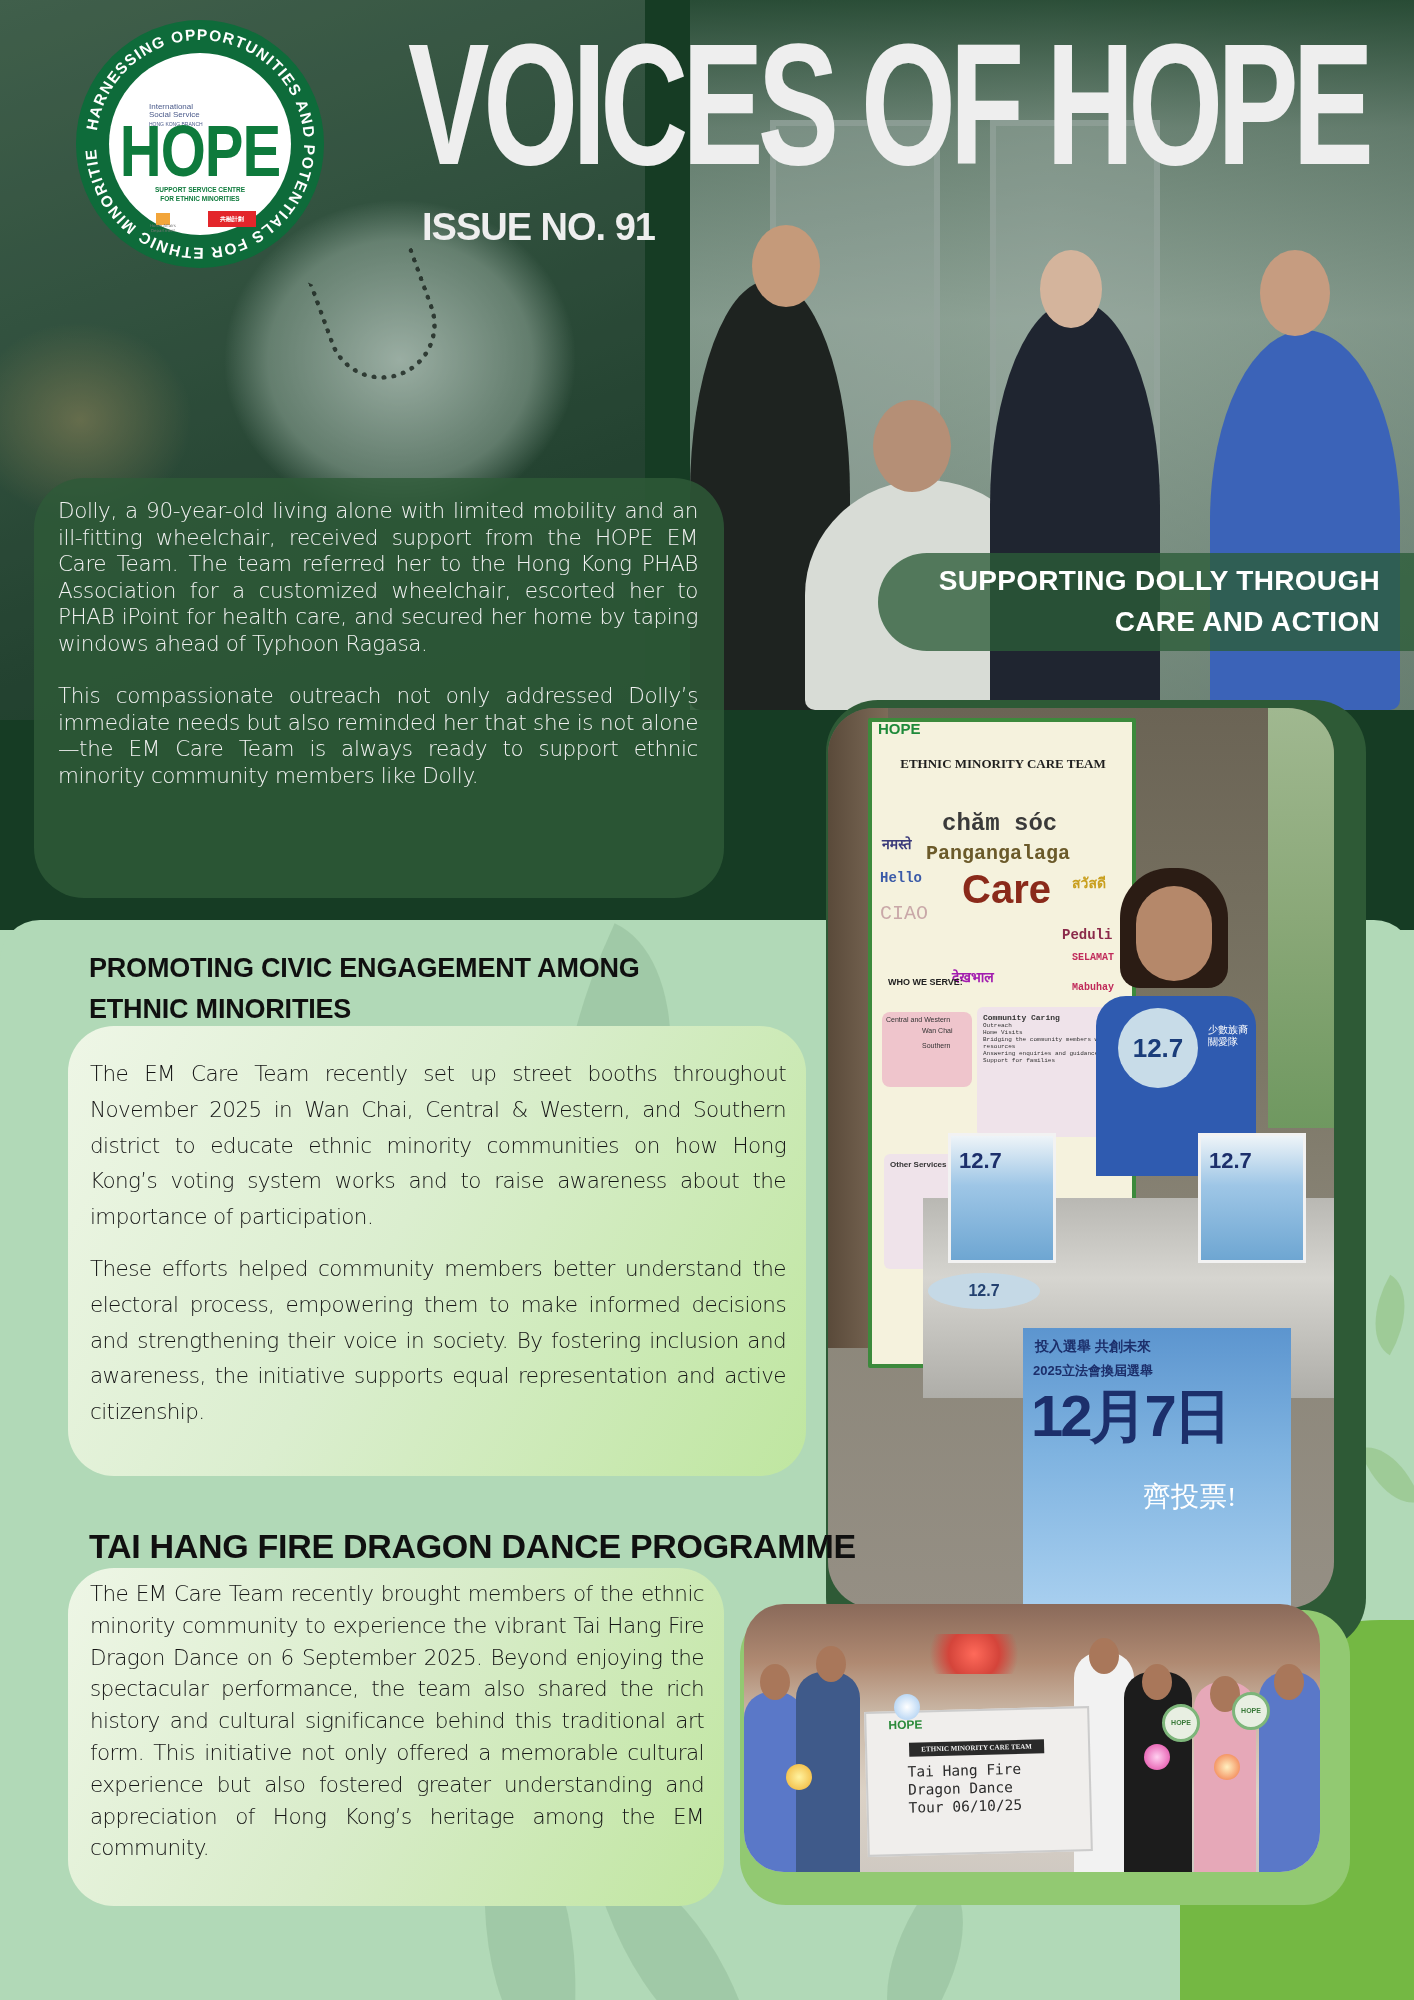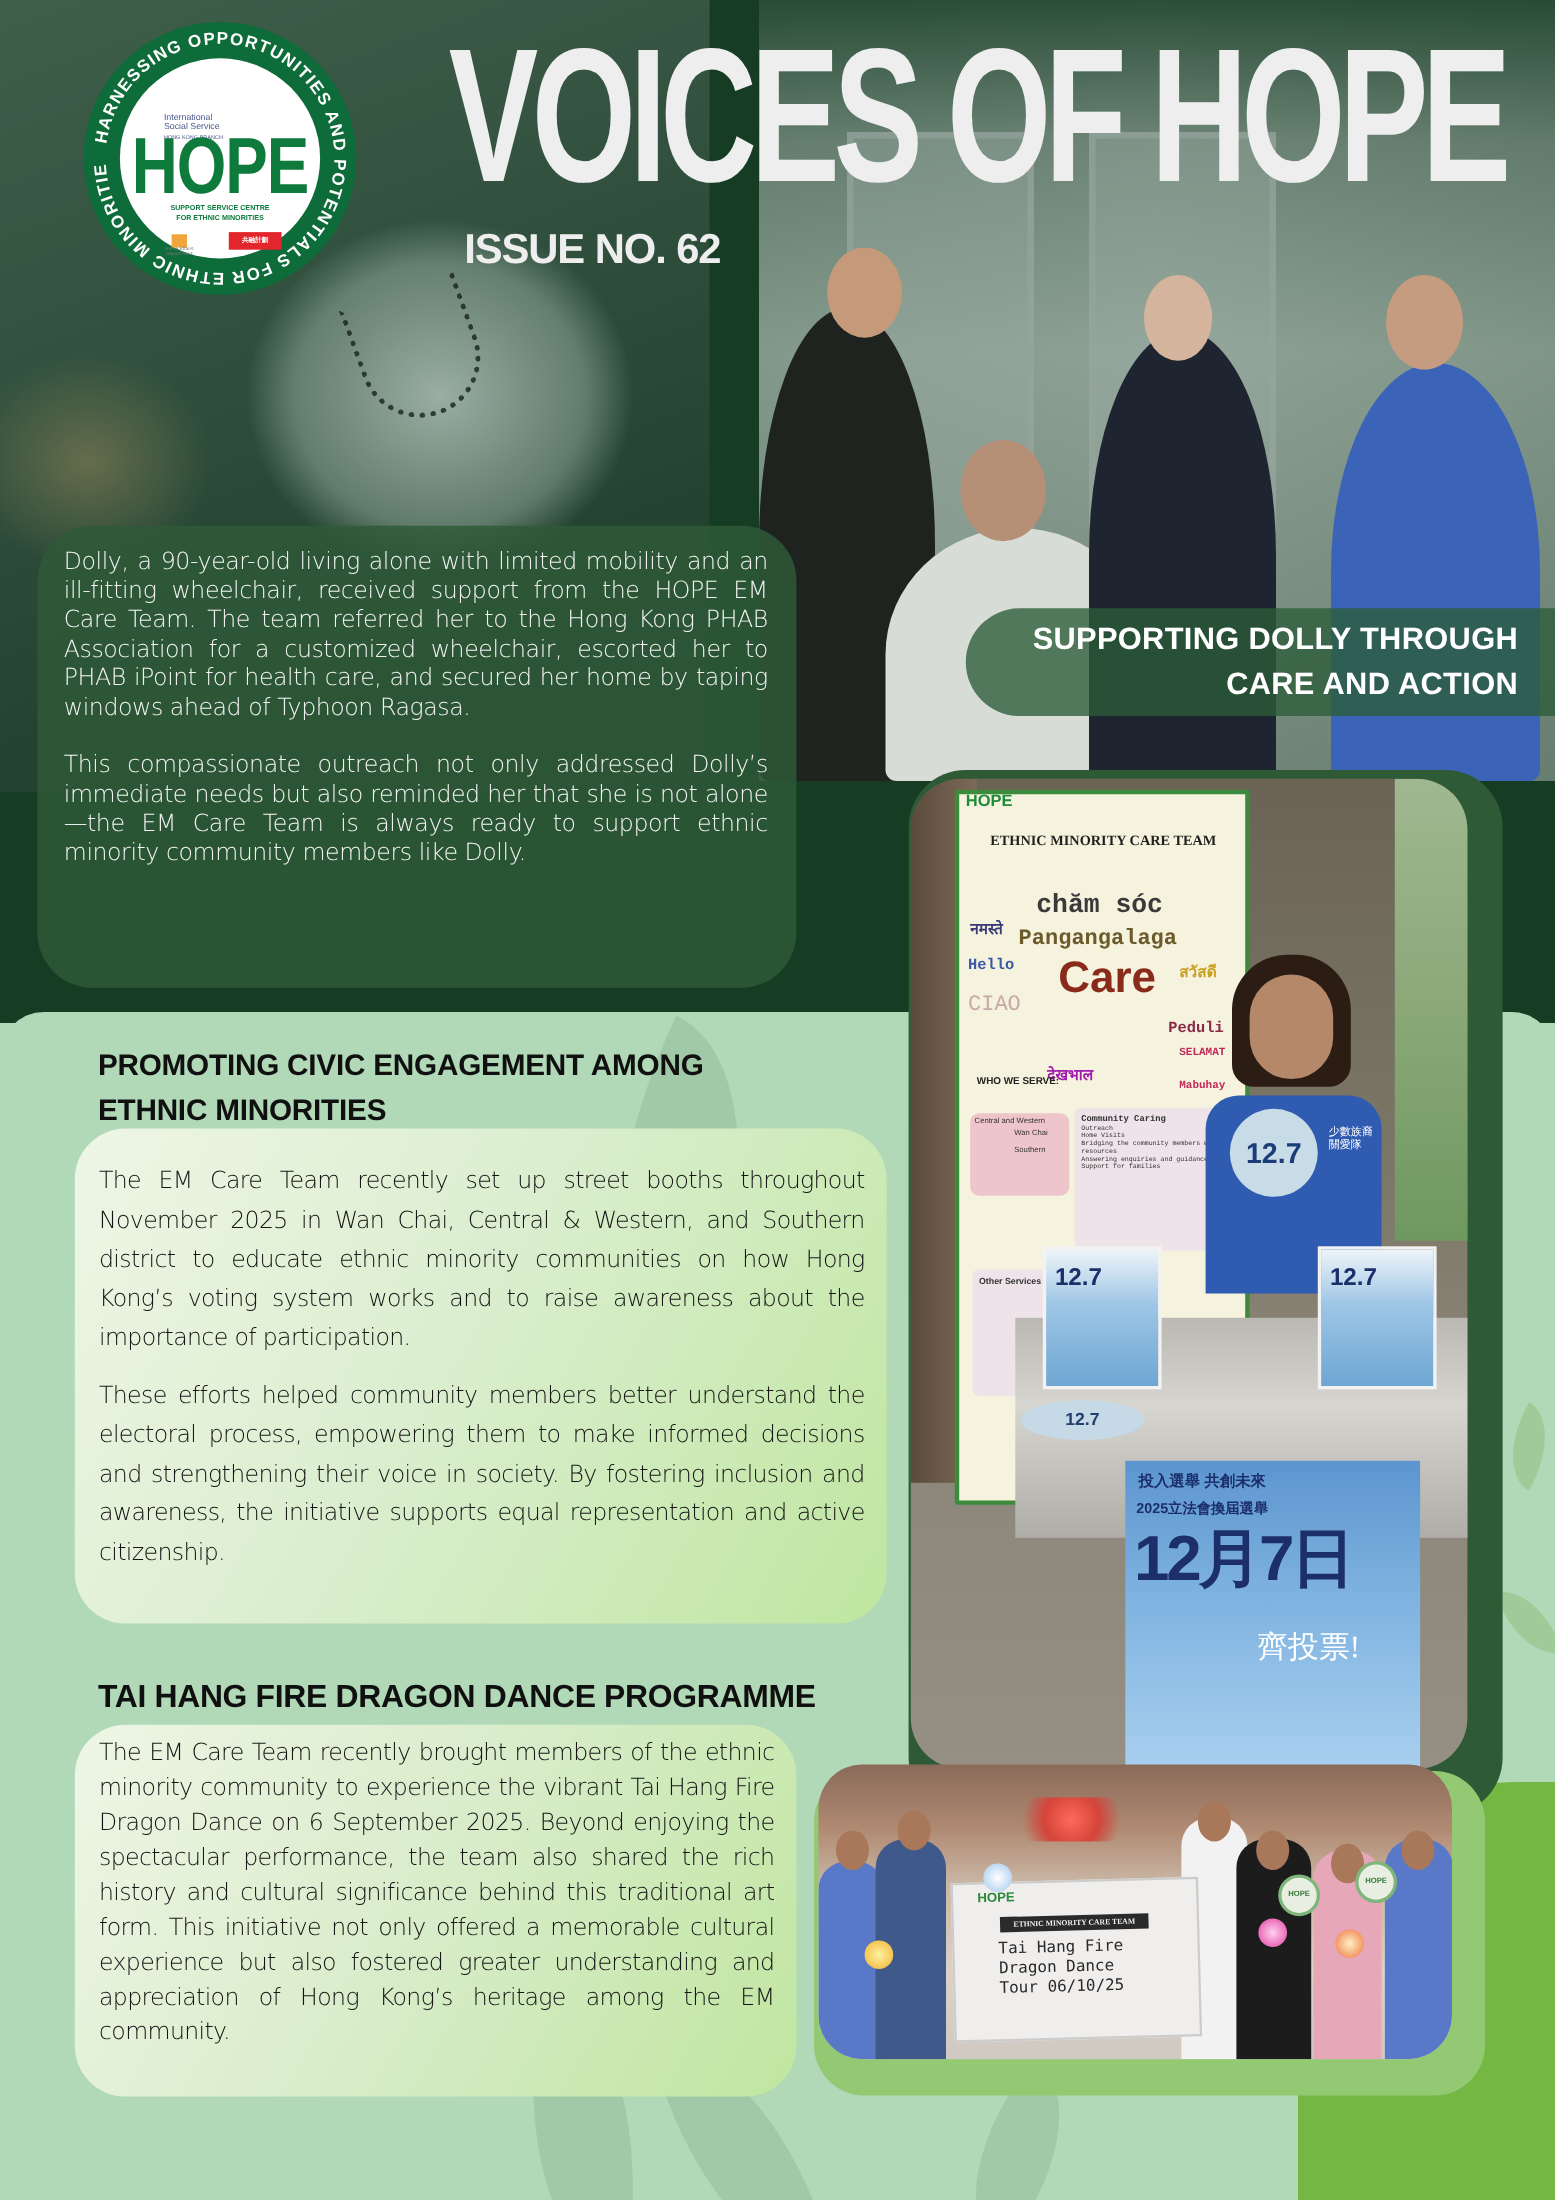--- a/index.html
+++ b/index.html
@@ -48,21 +48,21 @@
 
   
   .lower-bg { position: absolute; left: 0; top: 920px; width: 1414px; height: 1080px; border-radius: 40px 40px 0 0; background: #b1d9b7; overflow:hidden; }
   .leaf { position:absolute; border-radius: 0 100% 0 100%; background: rgba(120,160,125,0.28); }
   .bottom-right-blob { position:absolute; left: 1180px; top: 1620px; width: 360px; height: 500px; border-radius: 200px 0 0 0; background: #74b843; }
 
   .h-civic { position: absolute; left: 89px; top: 948px; font-family: "Liberation Sans", sans-serif; font-weight: bold; font-size: 27px; color: #101010; line-height: 41px; letter-spacing: -0.2px; }
   .civic-box { position: absolute; left: 68px; top: 1026px; width: 738px; height: 450px; border-radius: 46px; background: linear-gradient(120deg, #eef6e6 0%, #dbeecf 45%, #bfe6a0 100%); padding: 14px 20px 0 22px; }
   .civic-p { font-family: "DejaVu Sans", sans-serif; font-size: 21.5px; color: #151515; line-height: 35.8px; text-align: justify; letter-spacing: -0.6px; font-weight: 300; margin-top: 16px; }
 
-  .h-dragon { position: absolute; left: 89px; top: 1527px; font-family: "Liberation Sans", sans-serif; font-weight: bold; font-size: 29px; color: #101010; letter-spacing: -0.3px; }
+  .h-dragon { position: absolute; left: 89px; top: 1527px; font-family: "Liberation Sans", sans-serif; font-weight: bold; font-size: 34px; color: #101010; letter-spacing: -0.3px; }
   .dragon-box { position: absolute; left: 68px; top: 1568px; width: 656px; height: 338px; border-radius: 46px; background: linear-gradient(120deg, #eef6e6 0%, #d8ecc9 50%, #c0e6a0 100%); padding: 10px 20px 0 22px; }
   .dragon-p { font-family: "DejaVu Sans", sans-serif; font-size: 21.5px; color: #151515; line-height: 31.8px; text-align: justify; letter-spacing: -0.6px; font-weight: 300; }
 
   
   .booth-frame { position: absolute; left: 826px; top: 700px; width: 540px; height: 950px; border-radius: 52px; background: #2e5a36; }
   .booth-photo { position: absolute; left: 828px; top: 708px; width: 506px; height: 900px; border-radius: 46px; overflow: hidden;
     background: linear-gradient(180deg, #6b6455 0%, #7c7766 40%, #8a8578 60%, #958f84 100%); }
   .banner-stand { position:absolute; left: 40px; top: 10px; width: 268px; height: 650px; background: #f5f2dd; border: 4px solid #3c8a3c; border-radius: 2px; }
   .bs-head { position:absolute; left: 6px; top: 12px; width: 250px; font-family: "Liberation Serif", serif; font-weight: bold; font-size: 13px; color:#1f1f1f; text-align:center; }
   .bs-logo { position:absolute; left: 6px; top: -2px; font-family:"Liberation Sans", sans-serif; font-weight:900; color:#1f8a3a; font-size: 15px; }
@@ -150,21 +150,21 @@
         <div>FOR ETHNIC MINORITIES</div>
       </div>
       <div class="logo-sponsors">
         <div class="logo-sp1">Home Affairs Department</div>
         <div class="logo-sp2">共融計劃</div>
       </div>
     </div>
   </div>
 
   <div class="title">VOICES OF HOPE</div>
-  <div class="issue">ISSUE NO. 62</div>
+  <div class="issue">ISSUE NO. 91</div>
 
   <div class="story1-box">
     <p class="story1-p">Dolly, a 90-year-old living alone with limited mobility and an ill-fitting wheelchair, received support from the HOPE EM Care Team. The team referred her to the Hong Kong PHAB Association for a customized wheelchair, escorted her to PHAB iPoint for health care, and secured her home by taping windows ahead of Typhoon Ragasa.</p>
     <p class="story1-p">This compassionate outreach not only addressed Dolly’s immediate needs but also reminded her that she is not alone—the EM Care Team is always ready to support ethnic minority community members like Dolly.</p>
   </div>
 
   <div class="story1-banner"></div>
   <div class="story1-heading">
     <div>SUPPORTING DOLLY THROUGH</div>
     <div>CARE AND ACTION</div>

